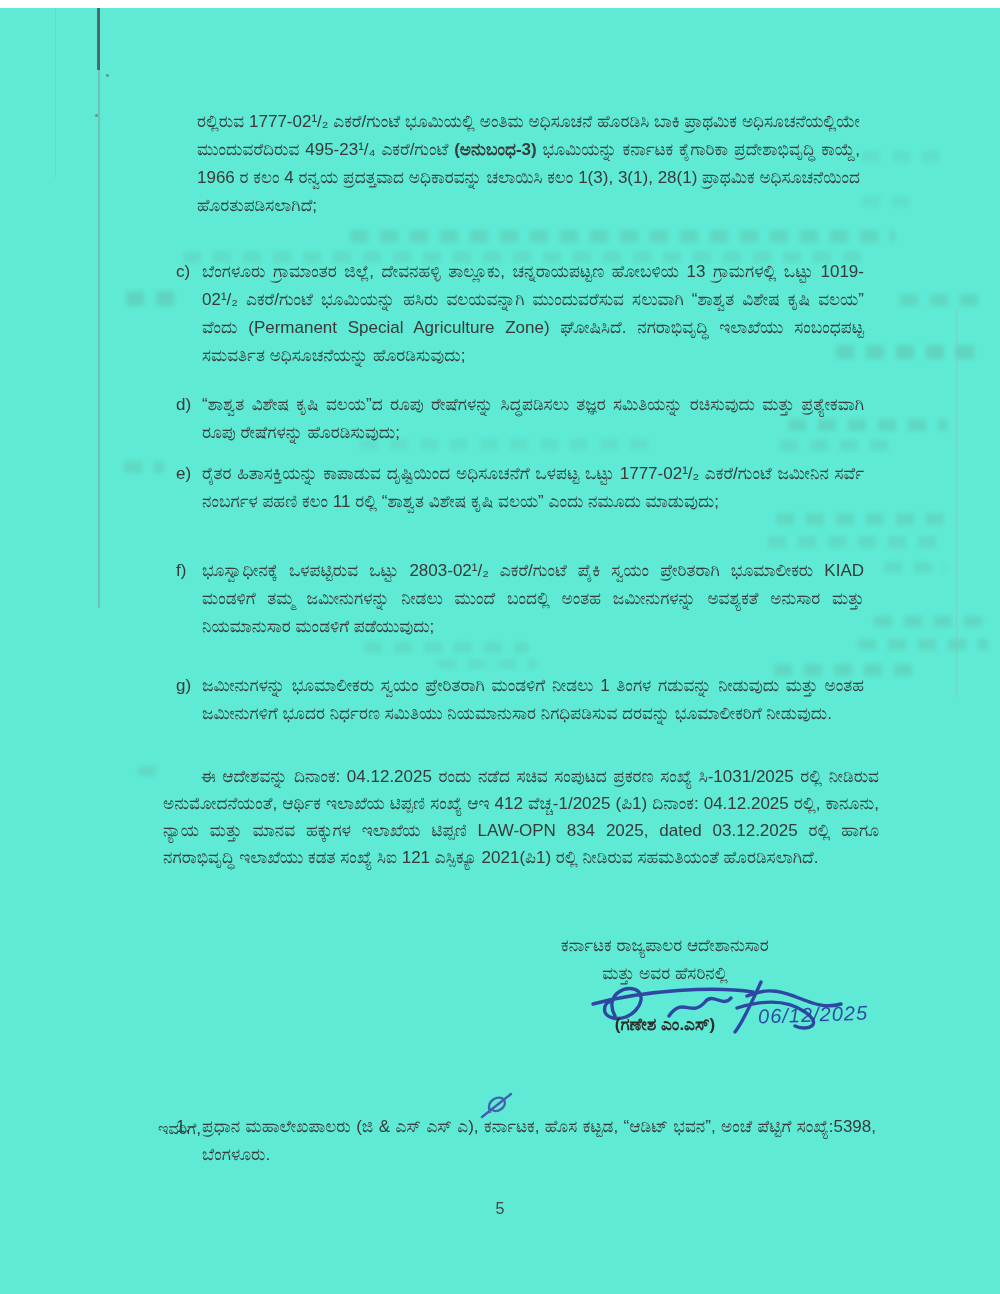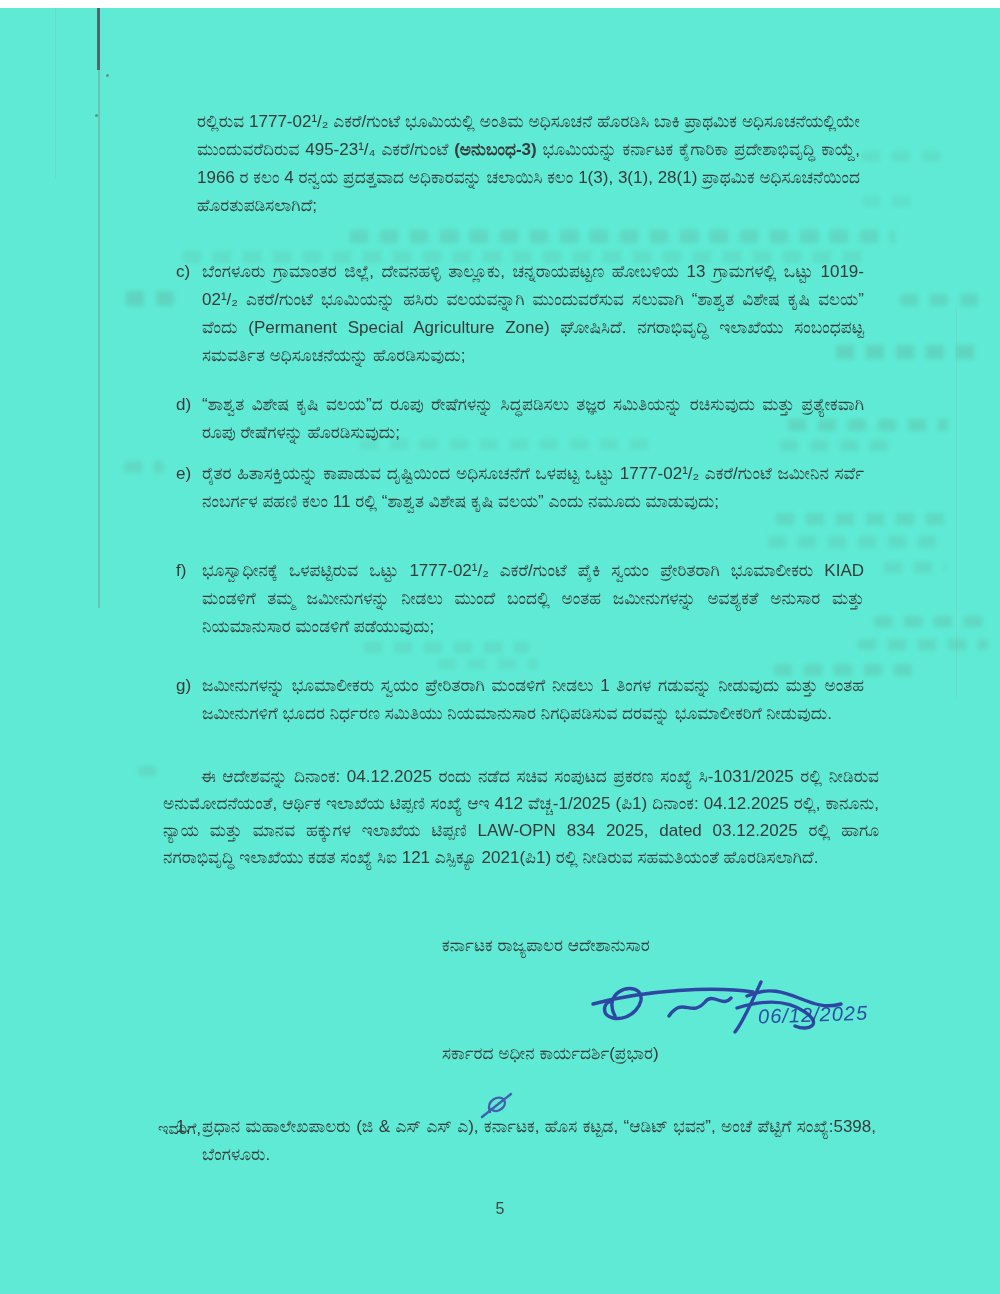--- a/index.html
+++ b/index.html
@@ -7,21 +7,21 @@
     position:relative;width:1000px;height:1294px;margin:8px auto;
     background:#5eead4;overflow:hidden;
     font-family:"Liberation Sans","DejaVu Sans",sans-serif;
     color:#3a3a3a;
   }
   .para{position:absolute;text-align:justify;font-size:17px;line-height:28px;}
   .clause{position:absolute;display:flex;font-size:17px;line-height:28px;}
   .clause .lbl{width:26px;flex:0 0 26px;}
   .clause .txt{flex:1;text-align:justify;}
   .bold{font-weight:bold;}
-  .sigline{position:absolute;left:442px;width:390px;text-align:left;font-size:17px;line-height:24px;}
+  .sigline{position:absolute;left:470px;width:390px;text-align:center;font-size:17px;line-height:24px;}
   .ghost{
     position:absolute;border-radius:3px;filter:blur(2px);
     background-image:repeating-linear-gradient(90deg, rgba(104,110,96,.55) 0 18px, rgba(104,110,96,0) 18px 30px);
   }
   .vline{position:absolute;}
   .speck{position:absolute;border-radius:50%;background:rgba(90,90,96,.6);}
   .pageno{position:absolute;left:460px;top:1192px;width:80px;text-align:center;font-size:16px;color:#444;}
   .sig-svg{position:absolute;left:585px;top:968px;width:350px;height:62px;}
   .hand-date{
     position:absolute;left:758px;top:994px;width:200px;
@@ -78,45 +78,46 @@
     <span class="txt">“ಶಾಶ್ವತ ವಿಶೇಷ ಕೃಷಿ ವಲಯ”ದ ರೂಪು ರೇಷೆಗಳನ್ನು ಸಿದ್ಧಪಡಿಸಲು ತಜ್ಞರ ಸಮಿತಿಯನ್ನು ರಚಿಸುವುದು ಮತ್ತು ಪ್ರತ್ಯೇಕವಾಗಿ ರೂಪು ರೇಷೆಗಳನ್ನು ಹೊರಡಿಸುವುದು;</span>
   </div>
 
   <div class="clause" style="left:176px;top:452px;width:688px;">
     <span class="lbl">e)</span>
     <span class="txt">ರೈತರ ಹಿತಾಸಕ್ತಿಯನ್ನು ಕಾಪಾಡುವ ದೃಷ್ಟಿಯಿಂದ ಅಧಿಸೂಚನೆಗೆ ಒಳಪಟ್ಟ ಒಟ್ಟು 1777-02¹/₂ ಎಕರೆ/ಗುಂಟೆ ಜಮೀನಿನ ಸರ್ವೆ ನಂಬರ್ಗಳ ಪಹಣಿ ಕಲಂ 11 ರಲ್ಲಿ “ಶಾಶ್ವತ ವಿಶೇಷ ಕೃಷಿ ವಲಯ” ಎಂದು ನಮೂದು ಮಾಡುವುದು;</span>
   </div>
 
   <div class="clause" style="left:176px;top:549px;width:688px;">
     <span class="lbl">f)</span>
-    <span class="txt">ಭೂಸ್ವಾಧೀನಕ್ಕೆ ಒಳಪಟ್ಟಿರುವ ಒಟ್ಟು 1777-02¹/₂ ಎಕರೆ/ಗುಂಟೆ ಪೈಕಿ ಸ್ವಯಂ ಪ್ರೇರಿತರಾಗಿ ಭೂಮಾಲೀಕರು KIAD ಮಂಡಳಿಗೆ ತಮ್ಮ ಜಮೀನುಗಳನ್ನು ನೀಡಲು ಮುಂದೆ ಬಂದಲ್ಲಿ ಅಂತಹ ಜಮೀನುಗಳನ್ನು ಅವಶ್ಯಕತೆ ಅನುಸಾರ ಮತ್ತು ನಿಯಮಾನುಸಾರ ಮಂಡಳಿಗೆ ಪಡೆಯುವುದು;</span>
+    <span class="txt">ಭೂಸ್ವಾಧೀನಕ್ಕೆ ಒಳಪಟ್ಟಿರುವ ಒಟ್ಟು 2803-02¹/₂ ಎಕರೆ/ಗುಂಟೆ ಪೈಕಿ ಸ್ವಯಂ ಪ್ರೇರಿತರಾಗಿ ಭೂಮಾಲೀಕರು KIAD ಮಂಡಳಿಗೆ ತಮ್ಮ ಜಮೀನುಗಳನ್ನು ನೀಡಲು ಮುಂದೆ ಬಂದಲ್ಲಿ ಅಂತಹ ಜಮೀನುಗಳನ್ನು ಅವಶ್ಯಕತೆ ಅನುಸಾರ ಮತ್ತು ನಿಯಮಾನುಸಾರ ಮಂಡಳಿಗೆ ಪಡೆಯುವುದು;</span>
   </div>
 
   <div class="clause" style="left:176px;top:664px;width:688px;">
     <span class="lbl">g)</span>
     <span class="txt">ಜಮೀನುಗಳನ್ನು ಭೂಮಾಲೀಕರು ಸ್ವಯಂ ಪ್ರೇರಿತರಾಗಿ ಮಂಡಳಿಗೆ ನೀಡಲು 1 ತಿಂಗಳ ಗಡುವನ್ನು ನೀಡುವುದು ಮತ್ತು ಅಂತಹ ಜಮೀನುಗಳಿಗೆ ಭೂದರ ನಿರ್ಧರಣ ಸಮಿತಿಯು ನಿಯಮಾನುಸಾರ ನಿಗಧಿಪಡಿಸುವ ದರವನ್ನು ಭೂಮಾಲೀಕರಿಗೆ ನೀಡುವುದು.</span>
   </div>
 
   <div class="para" style="left:163px;top:755px;width:716px;text-indent:38px;line-height:27px;">ಈ ಆದೇಶವನ್ನು ದಿನಾಂಕ: 04.12.2025 ರಂದು ನಡೆದ ಸಚಿವ ಸಂಪುಟದ ಪ್ರಕರಣ ಸಂಖ್ಯೆ ಸಿ-1031/2025 ರಲ್ಲಿ ನೀಡಿರುವ ಅನುಮೋದನೆಯಂತೆ, ಆರ್ಥಿಕ ಇಲಾಖೆಯ ಟಿಪ್ಪಣಿ ಸಂಖ್ಯೆ ಆಇ 412 ವೆಚ್ಚ-1/2025 (ಪಿ1) ದಿನಾಂಕ: 04.12.2025 ರಲ್ಲಿ, ಕಾನೂನು, ನ್ಯಾಯ ಮತ್ತು ಮಾನವ ಹಕ್ಕುಗಳ ಇಲಾಖೆಯ ಟಿಪ್ಪಣಿ  LAW-OPN 834 2025, dated 03.12.2025 ರಲ್ಲಿ ಹಾಗೂ ನಗರಾಭಿವೃದ್ಧಿ ಇಲಾಖೆಯು ಕಡತ ಸಂಖ್ಯೆ ಸಿಐ 121 ಎಸ್ಪಿಕ್ಯೂ 2021(ಪಿ1) ರಲ್ಲಿ ನೀಡಿರುವ ಸಹಮತಿಯಂತೆ ಹೊರಡಿಸಲಾಗಿದೆ.</div>
 
   <div class="sigline" style="top:926px;">ಕರ್ನಾಟಕ ರಾಜ್ಯಪಾಲರ ಆದೇಶಾನುಸಾರ</div>
+  <div class="sigline" style="top:954px;">ಮತ್ತು ಅವರ ಹೆಸರಿನಲ್ಲಿ</div>
 
   <svg class="sig-svg" viewBox="0 0 350 62">
     <g fill="none" stroke="#2b3a9e" stroke-width="3.4" stroke-linecap="round" opacity="0.92">
       <path d="M30,40 C18,18 44,6 54,16 C62,26 46,46 28,42 C16,39 18,27 26,25"></path>
       <path d="M8,28 C60,14 130,10 168,16"></path>
       <path d="M84,40 C98,20 106,42 120,26 C128,16 138,32 146,22"></path>
       <path d="M176,6 C166,28 158,46 150,56"></path>
       <path d="M152,32 C184,22 206,26 220,36 C238,48 224,56 210,50"></path>
       <path d="M162,20 C202,2 222,38 256,28"></path>
     </g>
   </svg>
   <div class="hand-date">06/12/2025</div>
 
-  <div class="sigline" style="top:1034px;">ಸರ್ಕಾರದ ಅಧೀನ ಕಾರ್ಯದರ್ಶಿ(ಪ್ರಭಾರ)</div>
+  <div class="sigline bold" style="top:1005px;color:#2c2c2c;">(ಗಣೇಶ ಎಂ.ಎಸ್)</div>
 
   <div class="dist-head">ಇವರಿಗೆ,</div>
 
   <svg class="scribble-svg" viewBox="0 0 38 30">
     <g fill="none" stroke="#3d49a8" stroke-width="2.4" stroke-linecap="round" opacity="0.85">
       <path d="M12,22 C7,10 22,4 26,10 C30,16 19,25 13,19"></path>
       <path d="M4,27 L33,4"></path>
     </g>
   </svg>
 

